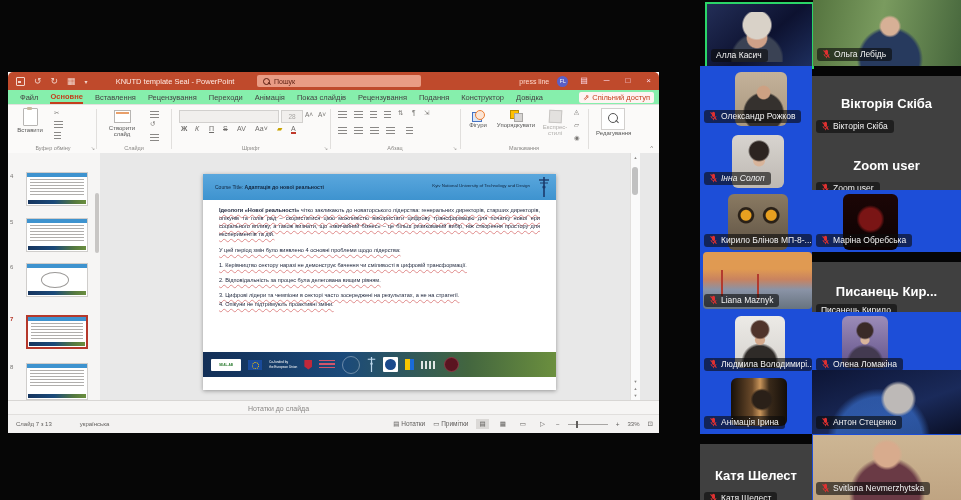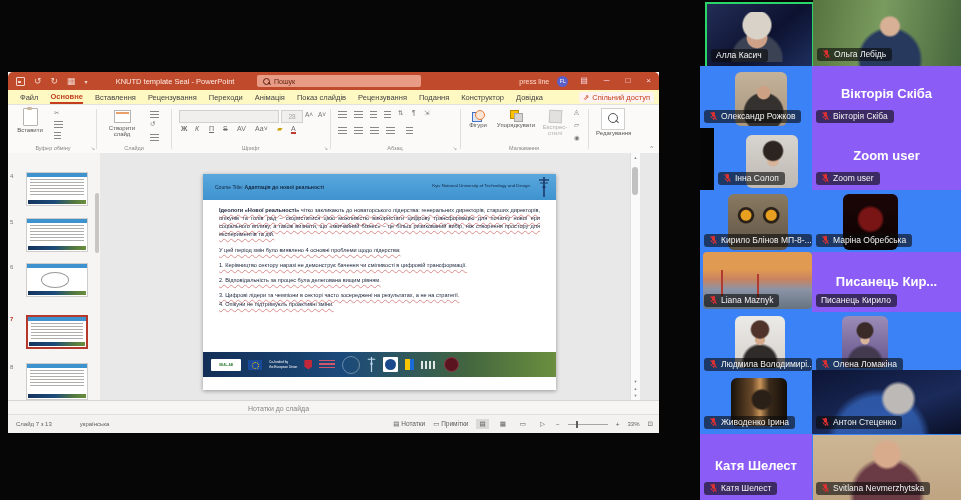--- a/index.html
+++ b/index.html
@@ -18,21 +18,21 @@
   .sv-icon::after{content:"";position:absolute;left:1px;top:3px;width:3px;height:2px;background:#f3d5cb;}
   #win-title{margin-left:28px;font-size:7.5px;color:#ffe9e2;white-space:nowrap;}
   #searchbox{position:absolute;left:249px;top:3px;width:158px;height:12px;background:#e99c85;border-radius:2px;display:flex;align-items:center;gap:4px;padding-left:6px;font-size:7px;color:#5a1d10;}
   .mag{width:5px;height:5px;border:1px solid #5a1d10;border-radius:50%;position:relative;display:inline-block;}
   .mag::after{content:"";position:absolute;left:4px;top:4px;width:3px;height:1px;background:#5a1d10;transform:rotate(45deg);}
   #tb-right{position:absolute;right:4px;top:0;height:18px;display:flex;align-items:center;gap:8px;font-size:7px;color:#ffd9cd;}
   #avatar{width:11px;height:11px;border-radius:50%;background:#5b5fc7;color:#fff;font-size:5px;display:flex;align-items:center;justify-content:center;}
   .winbtn{font-size:8px;color:#fde;line-height:18px;padding:0 4px;}
 
   
-  #tabs{left:0;top:18px;width:651px;height:15px;background:#fef9c3;border-bottom:1px solid #e3e1df;display:flex;align-items:center;gap:12px;padding-left:12px;box-sizing:border-box;font-size:7.5px;color:#444;}
+  #tabs{left:0;top:18px;width:651px;height:15px;background:#86efac;border-bottom:1px solid #e3e1df;display:flex;align-items:center;gap:12px;padding-left:12px;box-sizing:border-box;font-size:7.5px;color:#444;}
   .tab{white-space:nowrap;}
   .tab.sel{color:#c43e1c;font-weight:bold;box-shadow:0 2px 0 #c43e1c;padding-bottom:1px;}
   #share-btn{position:absolute;right:5px;top:20px;color:#c43e1c;font-size:7.5px;display:flex;gap:3px;align-items:center;background:#fdf4f2;padding:1px 4px;border-radius:2px;}
 
   
   #ribbon{left:0;top:33px;width:651px;height:48px;background:#fbfaf9;border-bottom:1px solid #d8d6d4;}
   .grp{position:absolute;top:0;height:48px;}
   .grp-label{position:absolute;bottom:2px;left:0;right:0;text-align:center;font-size:5.5px;color:#8a8886;white-space:nowrap;}
   .launcher{position:absolute;bottom:2px;right:1px;font-size:5px;color:#a09e9c;}
   .gdiv{position:absolute;top:4px;width:1px;height:40px;background:#e1dfdd;}
@@ -111,36 +111,36 @@
   #statusbar .sb-lang{margin-left:28px;}
   #sb-right{margin-left:auto;display:flex;align-items:center;gap:8px;padding-right:6px;}
   .sb-ico{font-size:6.5px;color:#605e5c;}
   .viewbtn{font-size:6.5px;padding:1px 3px;}
   .viewbtn.sel{background:#dbd9d7;}
   #zoom-track{width:40px;height:1px;background:#a8a6a4;position:relative;}
   #zoom-thumb{position:absolute;left:8px;top:-3px;width:2px;height:7px;background:#605e5c;}
 
   
   #panel{left:700px;top:0;width:261px;height:500px;background:#050505;}
-  .cell{position:absolute;background:#3b82f6;overflow:hidden;}
-  .cell.novid{background:#8b5cf6;}
+  .cell{position:absolute;background:#1d4ed8;overflow:hidden;}
+  .cell.novid{background:#404040;margin-top:10px;}
   .vid{position:absolute;}
   .r6{border-radius:6px;}
   .plabel{position:absolute;left:4px;bottom:5px;display:flex;align-items:center;gap:3px;background:rgba(12,12,12,.62);border-radius:3px;padding:1.5px 6px 2px 5px;font-size:8.5px;color:#f2f2f2;white-space:nowrap;max-width:96%;box-sizing:border-box;}
   .bigname{position:absolute;left:0;right:0;text-align:center;font-weight:bold;font-size:13px;color:#fff;white-space:nowrap;}
   .micoff{flex:0 0 auto;display:inline-block;}
 
   
   .t1{left:5px;top:2px;width:105px;height:63px;border:2px solid #2bd568;background:linear-gradient(140deg,#232e57,#0d1230 55%,#1e2f5e);}
   .t1 .face{position:absolute;left:24px;top:8px;width:52px;height:50px;background:radial-gradient(circle at 50% 26%,#d9d2c8 0 30%,transparent 34%),radial-gradient(circle at 50% 52%,#cfa188 0 26%,transparent 30%),radial-gradient(circle at 50% 95%,#3a4254 0 45%,transparent 50%);}
   .t2{left:113px;top:0;width:148px;height:66px;background:radial-gradient(circle at 52% 40%,#d7b096 0 10%,transparent 13%),radial-gradient(circle at 52% 90%,#273a5e 0 30%,transparent 34%),linear-gradient(100deg,#55743f,#7a9b5f 45%,#46663c);}
   .t3{left:0;top:66px;width:112px;height:62px;}
   .t3 .vid{left:35px;top:6px;width:52px;height:54px;background:radial-gradient(circle at 55% 42%,#d3a férfi transparent);background:radial-gradient(circle at 55% 38%,#cda183 0 14%,transparent 17%),radial-gradient(circle at 55% 75%,#35312e 0 38%,transparent 42%),linear-gradient(180deg,#c4b29a,#a8977e);}
   .t4{left:112px;top:66px;width:149px;height:62px;}
-  .t5{left:14px;top:128px;width:112px;height:62px;}
+  .t5{left:0;top:128px;width:112px;height:62px;font-style:italic;}
   .t5 .vid{left:32px;top:7px;width:52px;height:53px;background:radial-gradient(circle at 52% 30%,#2c2420 0 20%,transparent 24%),radial-gradient(circle at 52% 48%,#d8b49a 0 14%,transparent 17%),linear-gradient(180deg,#d8d4cf,#bdb8b2);}
   .t6{left:112px;top:128px;width:149px;height:62px;}
   .t7{left:0;top:190px;width:112px;height:62px;}
   .t7 .vid{left:28px;top:4px;width:60px;height:56px;background:radial-gradient(circle at 30% 38%,#e8a020 0 9%,#2a2118 11% 14%,transparent 16%),radial-gradient(circle at 72% 38%,#e8a020 0 9%,#2a2118 11% 14%,transparent 16%),linear-gradient(180deg,#8a7a62,#5f5344);}
   .t8{left:112px;top:190px;width:149px;height:62px;}
   .t8 .vid{left:31px;top:4px;width:55px;height:56px;background:radial-gradient(circle at 50% 45%,#7a1515 0 26%,transparent 34%),linear-gradient(180deg,#1c0606,#0d0202);}
   .t9{left:0;top:252px;width:112px;height:60px;}
   .t9 .vid{left:3px;top:0;width:109px;height:57px;border-radius:4px;background:linear-gradient(180deg,#e09a52 0 30%,#c9835f 48%,#8a93a6 66%,#67737f);}
   .t9 .vid::after{content:"";position:absolute;left:18px;top:18px;width:2px;height:26px;background:#b33a2e;box-shadow:36px 4px 0 #b33a2e;}
   .t10{left:112px;top:252px;width:149px;height:60px;}
@@ -568,21 +568,21 @@
 
   <div class="cell t13">
     <div class="vid r6"></div>
     <div class="plabel">
       <svg class="micoff" width="9" height="10" viewBox="0 0 10 12">
           <rect x="3.2" y="1" width="3.6" height="6" rx="1.8" fill="#e03131"></rect>
           <path d="M2 6a3 3 0 0 0 6 0" stroke="#e03131" fill="none"></path>
           <line x1="5" y1="9" x2="5" y2="11" stroke="#e03131"></line>
           <line x1="1.5" y1="1.5" x2="8.5" y2="10.5" stroke="#e03131" stroke-width="1.4"></line>
         </svg>
-      <span>Живоденко Ірина</span>
+      <span>Анімація Ірина</span>
     </div>
   </div>
 
   <div class="cell t14">
     <div class="vid"></div>
     <div class="plabel">
       <svg class="micoff" width="9" height="10" viewBox="0 0 10 12">
           <rect x="3.2" y="1" width="3.6" height="6" rx="1.8" fill="#e03131"></rect>
           <path d="M2 6a3 3 0 0 0 6 0" stroke="#e03131" fill="none"></path>
           <line x1="5" y1="9" x2="5" y2="11" stroke="#e03131"></line>

